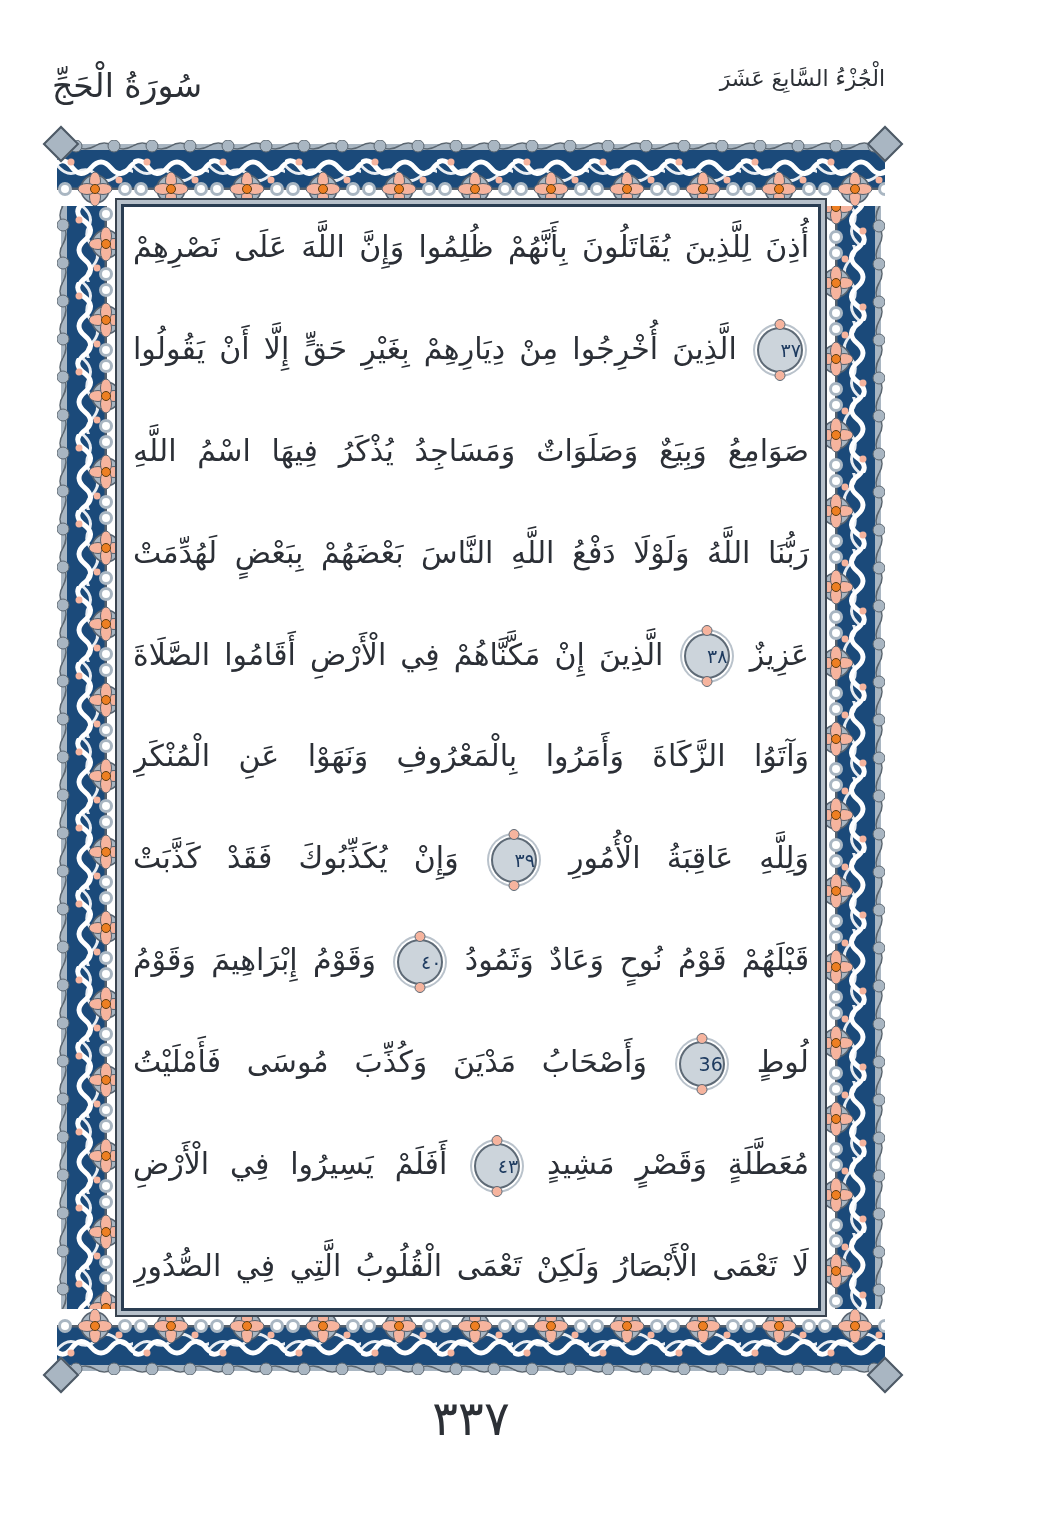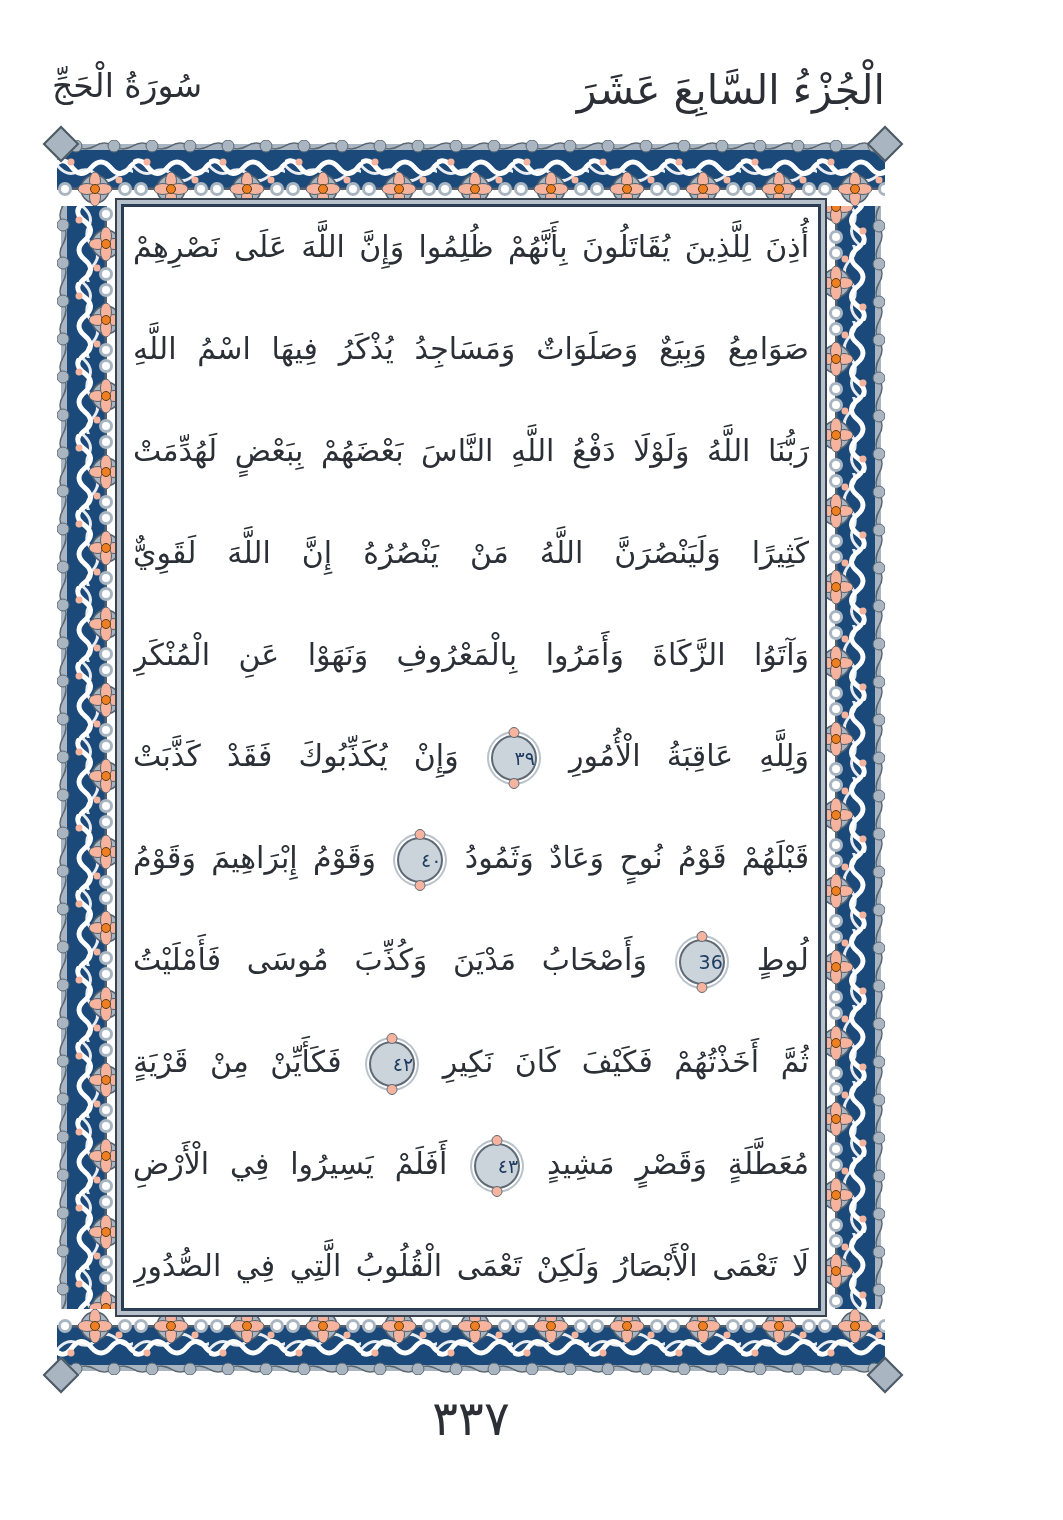--- a/index.html
+++ b/index.html
@@ -8,21 +8,21 @@
     background:#ffffff;
     font-family:"DejaVu Sans","Liberation Sans",sans-serif;
     color:#2c3036;
   }
   
   .surah-title{
     position:absolute;left:52px;top:66px;font-size:33px;direction:rtl;
     color:#2c3036;letter-spacing:0;
   }
   .juz-title{
-    position:absolute;right:178px;top:66px;font-size:41px;direction:rtl;
+    position:absolute;right:178px;top:66px;font-size:22px;direction:rtl;
     color:#2c3036;
   }
   
   .frame{
     position:absolute;left:57px;top:140px;width:828px;height:1235px;
   }
   .strip{position:absolute;display:block;}
   .strip-top{left:0;top:0;}
   .strip-bottom{left:0;top:1169px;transform:scaleY(-1);}
   .strip-left{left:0;top:66px;transform-origin:0 0;transform:rotate(90deg) scaleY(-1);}
@@ -124,26 +124,26 @@
   <div class="corner-leaf cl-tr"></div>
   <div class="corner-leaf cl-bl"></div>
   <div class="corner-leaf cl-br"></div>
 
   <div class="inner-frame">
     <div class="inner-frame-white"></div>
   </div>
 
   <div class="text-area" id="text-area">
       <div class="line"><span>أُذِنَ لِلَّذِينَ يُقَاتَلُونَ بِأَنَّهُمْ ظُلِمُوا وَإِنَّ اللَّهَ عَلَى نَصْرِهِمْ لَقَدِيرٌ</span> </div>
+      <div class="line"><span class="ayah-marker">٣٧</span> <span>الَّذِينَ أُخْرِجُوا مِنْ دِيَارِهِمْ بِغَيْرِ حَقٍّ إِلَّا أَنْ يَقُولُوا</span> </div>
       <div class="line"><span>صَوَامِعُ وَبِيَعٌ وَصَلَوَاتٌ وَمَسَاجِدُ يُذْكَرُ فِيهَا اسْمُ اللَّهِ</span> </div>
       <div class="line"><span>رَبُّنَا اللَّهُ وَلَوْلَا دَفْعُ اللَّهِ النَّاسَ بَعْضَهُمْ بِبَعْضٍ لَهُدِّمَتْ</span> </div>
-      <div class="line"><span>كَثِيرًا وَلَيَنْصُرَنَّ اللَّهُ مَنْ يَنْصُرُهُ إِنَّ اللَّهَ لَقَوِيٌّ</span> </div>
+      <div class="line"><span>عَزِيزٌ</span> <span class="ayah-marker">٣٨</span> <span>الَّذِينَ إِنْ مَكَّنَّاهُمْ فِي الْأَرْضِ أَقَامُوا الصَّلَاةَ</span> </div>
       <div class="line"><span>وَآتَوُا الزَّكَاةَ وَأَمَرُوا بِالْمَعْرُوفِ وَنَهَوْا عَنِ الْمُنْكَرِ</span> </div>
       <div class="line"><span>وَلِلَّهِ عَاقِبَةُ الْأُمُورِ</span> <span class="ayah-marker">٣٩</span> <span>وَإِنْ يُكَذِّبُوكَ فَقَدْ كَذَّبَتْ</span> </div>
       <div class="line"><span>قَبْلَهُمْ قَوْمُ نُوحٍ وَعَادٌ وَثَمُودُ</span> <span class="ayah-marker">٤٠</span> <span>وَقَوْمُ إِبْرَاهِيمَ وَقَوْمُ</span> </div>
       <div class="line"><span>لُوطٍ</span> <span class="ayah-marker">36</span> <span>وَأَصْحَابُ مَدْيَنَ وَكُذِّبَ مُوسَى فَأَمْلَيْتُ لِلْكَافِرِينَ</span> </div>
-      <div class="line"><span>ثُمَّ أَخَذْتُهُمْ فَكَيْفَ كَانَ نَكِيرِ</span> <span class="ayah-marker">٤٢</span> <span>فَكَأَيِّنْ مِنْ قَرْيَةٍ</span> </div>
       <div class="line"><span>مُعَطَّلَةٍ وَقَصْرٍ مَشِيدٍ</span> <span class="ayah-marker">٤٣</span> <span>أَفَلَمْ يَسِيرُوا فِي الْأَرْضِ فَتَكُونَ</span> </div>
       <div class="line"><span>لَا تَعْمَى الْأَبْصَارُ وَلَكِنْ تَعْمَى الْقُلُوبُ الَّتِي فِي الصُّدُورِ</span>  </div>
     </div>
 </div>
 
 <div class="page-number">٣٣٧</div>
 
 </body></html>

